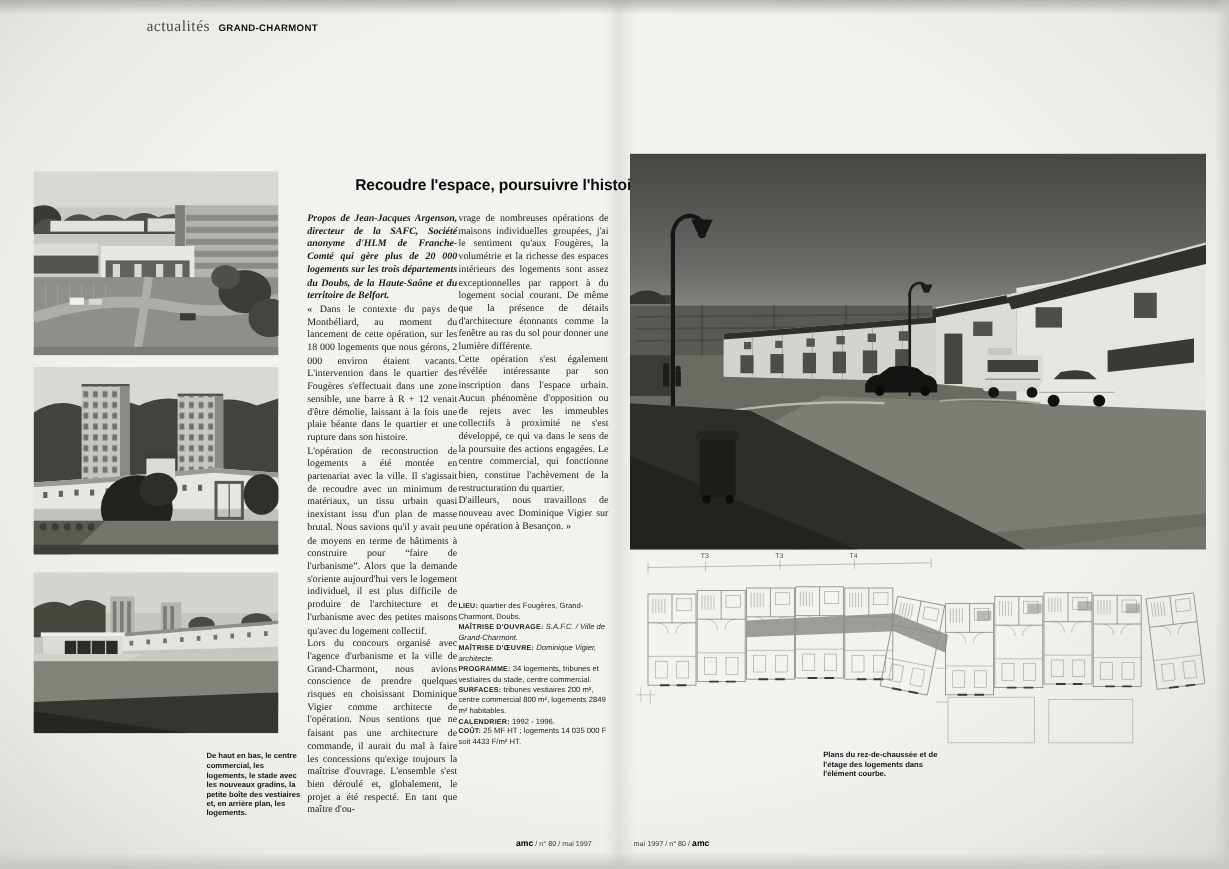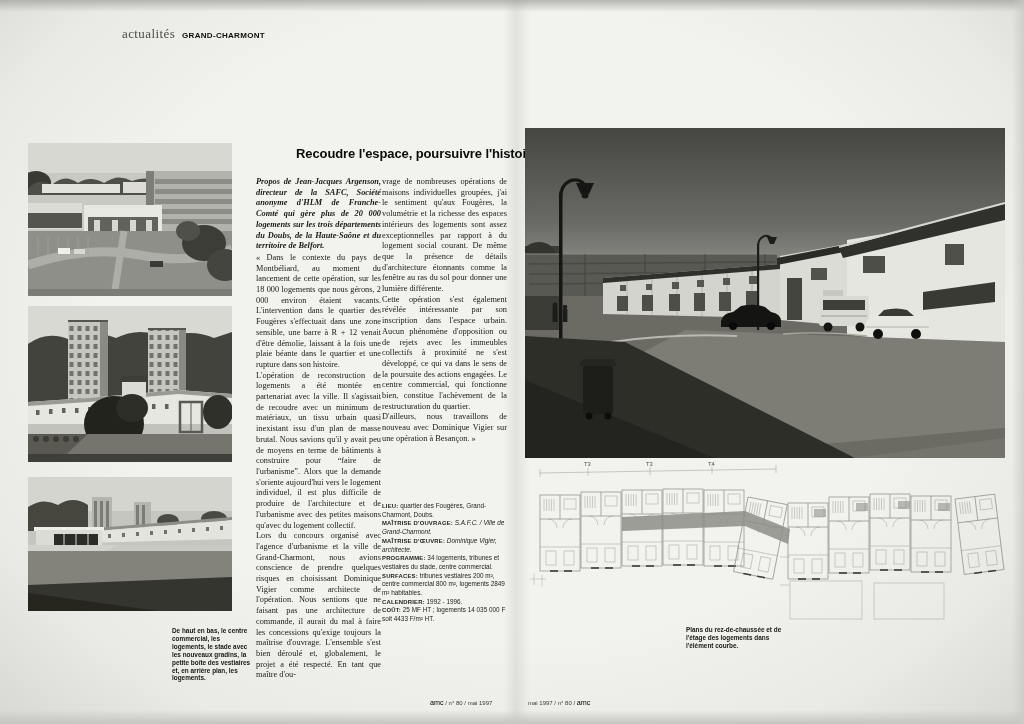--- a/index.html
+++ b/index.html
@@ -7,21 +7,21 @@
     background:radial-gradient(ellipse at 50% 45%, #f2f2ee 55%, #e9e9e5 80%, #d7d7d3 100%);
     font-family:"Liberation Serif", serif;color:#1c1c1a;}
   .edge-top{position:absolute;left:0;top:0;right:0;height:12px;
     background:linear-gradient(#9d9d9a, rgba(255,255,255,0));opacity:.7;}
   .edge-bottom{position:absolute;left:0;bottom:0;right:0;height:14px;
     background:linear-gradient(rgba(255,255,255,0), #c4c4c0);}
   .edge-right{position:absolute;top:0;bottom:0;right:0;width:12px;
     background:linear-gradient(270deg,#c9c9c5, rgba(255,255,255,0));opacity:.8;}
   .fold{position:absolute;top:0;bottom:0;left:504px;width:26px;
     background:linear-gradient(90deg, rgba(0,0,0,0), rgba(0,0,0,0.07) 45%, rgba(0,0,0,0));}
-  .masthead{position:absolute;left:122px;top:24px;white-space:nowrap;}
+  .masthead{position:absolute;left:122px;top:13px;white-space:nowrap;}
   .mast-section{font:13px "Liberation Serif", serif;color:#4b4b47;letter-spacing:.4px;}
   .mast-topic{font:bold 8px "Liberation Sans", sans-serif;color:#0d0d0b;letter-spacing:.3px;margin-left:7px;}
   figure{margin:0;padding:0;}
   .photo{position:absolute;left:28px;width:204px;line-height:0;}
   .photo svg{display:block;}
   .ph1{top:143px;} .ph2{top:306px;} .ph3{top:477px;}
   .main-photo{position:absolute;left:525px;top:128px;width:480px;height:330px;line-height:0;}
   .article-title{position:absolute;left:256px;top:137px;width:260px;
     font:bold 13px/15px "Liberation Sans", sans-serif;letter-spacing:-0.1px;color:#0b0b09;margin-left:40px;}
   .col{position:absolute;width:125px;font-size:8.3px;line-height:10.7px;
@@ -35,21 +35,21 @@
   .facts .row{margin:0;}
   .facts .lbl{font-weight:bold;font-size:5.9px;letter-spacing:.2px;}
   .facts .ital{font-style:italic;}
   .caption{font:bold 6.4px/7.9px "Liberation Sans", sans-serif;color:#161614;text-align:left;}
   .left-caption{position:absolute;left:172px;top:627px;width:80px;}
   .right-caption{position:absolute;left:686px;top:626px;width:112px;}
   .plans{position:absolute;left:528px;top:459px;width:478px;height:164px;line-height:0;}
   .plan-label{position:absolute;font:5.8px "Liberation Sans", sans-serif;color:#4e4e4a;line-height:6px;}
   .pl1{left:56px;top:2px;} .pl2{left:118px;top:2px;} .pl3{left:180px;top:2px;}
   .footer{position:absolute;font:6px "Liberation Sans", sans-serif;color:#3a3a36;white-space:nowrap;}
-  .footer .brand{font-weight:normal;font-size:7.2px;color:#000;}
+  .footer .brand{font-weight:bold;font-size:7.2px;color:#000;}
   .footer-left{left:430px;top:698px;}
   .footer-right{left:528px;top:698px;}
 </style>
 </head>
 <body>
 
 <div class="sheet">
 
   <div class="masthead">
     <span class="mast-section">actualités</span><span class="mast-topic">GRAND-CHARMONT</span>

